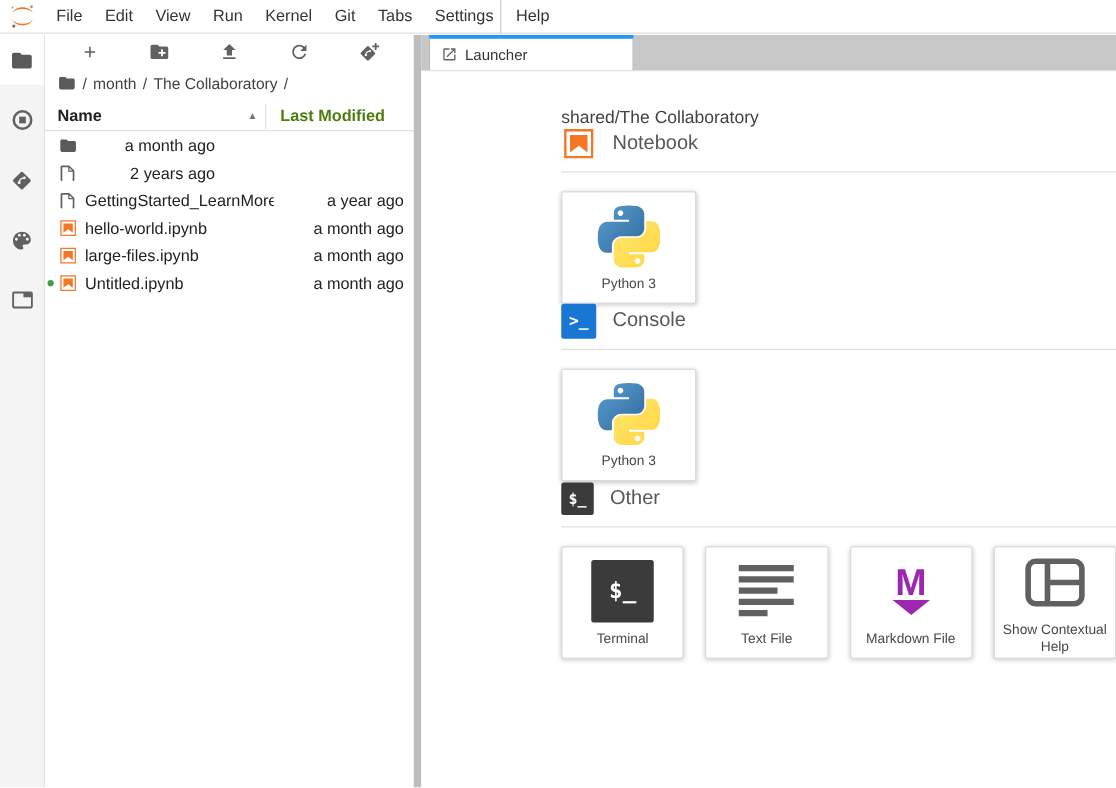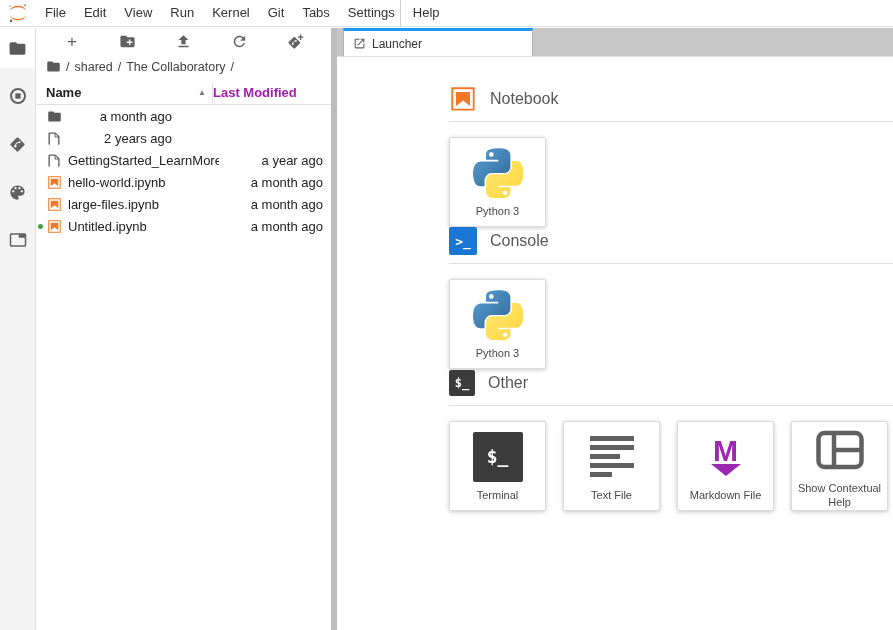--- a/index.html
+++ b/index.html
@@ -31,45 +31,45 @@
     justify-content:center; color:#616161; cursor:pointer; }
   .plus-glyph { font-size:17px; color:#616161; line-height:1; }
   .fb-breadcrumb { height:23px; display:flex; align-items:center; padding-left:10px; gap:5px;
     font-size:12.5px; color:#424242; }
   .crumb { cursor:pointer; }
   .crumb-sep { color:#424242; }
   .fb-header { height:24px; display:flex; align-items:center; border-bottom:1px solid #e0e0e0; margin-top:3px; }
   .fb-header .hname { flex:1; padding-left:10px; font-weight:bold; color:#212121; display:flex; align-items:center; cursor:pointer;}
   .sort-caret { margin-left:auto; margin-right:6px; font-size:8px; color:#757575; }
   .col-sep { width:1px; height:20px; background:#e0e0e0; }
-  .fb-header .hmod { width:118px; padding-right:5px; font-weight:bold; color:#a21caf; cursor:pointer; }
+  .fb-header .hmod { width:118px; text-align:right; padding-right:23px; font-weight:bold; color:#4d7c0f; cursor:pointer; }
   .fb-row { height:22px; display:flex; align-items:center; padding-left:10px; position:relative; cursor:pointer; }
   .fb-row .ficon { width:16px; display:flex; justify-content:center; margin-right:6px; flex:none; }
   .fb-row .fname { flex:1; white-space:nowrap; overflow:hidden; color:#212121; }
   .fb-row .fmod { width:112px; text-align:right; padding-right:8px; color:#212121; flex:none; }
   .run-dot { position:absolute; left:2px; top:9px; width:5px; height:5px; border-radius:50%; background:#43A047; }
 
   
   .splitter { position:absolute; top:28px; left:331px; width:6px; height:602px; background:#bdbdbd; cursor:col-resize; }
 
   
   .main { position:absolute; top:28px; left:337px; width:556px; height:602px; }
   .tabbar { height:28px; background:#c7c7c7; display:flex; align-items:stretch; }
-  .tab { margin-left:6px; width:190px; background:#fff; border-top:3px solid #2196F3;
+  .tab { margin-left:6px; width:164px; background:#fff; border-top:3px solid #2196F3;
     border-left:1px solid #b3b3b3; border-right:1px solid #b3b3b3;
     display:flex; align-items:center; gap:6px; padding-left:9px; font-size:12px; color:#333; cursor:pointer; }
   .main-content { position:absolute; top:28px; left:0; right:0; bottom:0; background:#fff;
     border-top:1px solid #e0e0e0; padding:28px 0 0 112px; overflow:hidden; }
   .launcher-title { font-size:14px; color:#424242; }
   .section { }
   .section-header { display:flex; align-items:center; gap:13px; height:28px; }
   .section-label { font-size:16px; color:#575757; }
   .section-divider { height:1px; background:#e0e0e0; margin-top:8px; }
   .card-row { display:flex; gap:17px; margin-top:15px; }
-  .card { width:97px; height:90px; background:#fff; border:1px solid #dbdbdb; border-radius:2px;
+  .card { width:108px; height:90px; background:#fff; border:1px solid #dbdbdb; border-radius:2px;
     box-shadow:0 1px 4px rgba(0,0,0,0.22); display:flex; flex-direction:column; align-items:center;
     justify-content:center; cursor:pointer; }
   .card-icon { height:54px; display:flex; align-items:center; justify-content:center; margin-bottom:4px; }
   .card-label { font-size:11px; color:#484848; text-align:center; line-height:1.3; padding:0 3px; }
 
   
   .term-box { background:#3b3b3b; color:#fff; font-family:"DejaVu Sans Mono", monospace; font-weight:bold;
     display:flex; align-items:center; justify-content:center; border-radius:2px; }
   .term-box.big { width:50px; height:50px; font-size:18px; }
   .term-box.small { width:26px; height:26px; font-size:12px; }
@@ -192,21 +192,21 @@
     </button>
   </div>
 
   <div class="fb-breadcrumb">
     <span>
       <svg width="15" height="15" viewBox="0 0 24 24" fill="#5a5a5a">
         <path d="M10 4H4c-1.1 0-1.99.9-1.99 2L2 18c0 1.1.9 2 2 2h16c1.1 0 2-.9 2-2V8c0-1.1-.9-2-2-2h-8l-2-2z"></path>
       </svg>
     </span>
     <span class="crumb-sep">/</span>
-    <span class="crumb">shared</span>
+    <span class="crumb">month</span>
     <span class="crumb-sep">/</span>
     <span class="crumb">The Collaboratory</span>
     <span class="crumb-sep">/</span>
   </div>
 
   <div class="fb-header">
     <span class="hname">
       <span>Name</span>
       <span class="sort-caret">▲</span>
     </span>
@@ -282,20 +282,21 @@
       <span>
         <svg width="13" height="13" viewBox="0 0 24 24" fill="#616161">
           <path d="M19 19H5V5h7V3H5c-1.11 0-2 .9-2 2v14c0 1.1.89 2 2 2h14c1.1 0 2-.9 2-2v-7h-2v7zM14 3v2h3.59l-9.83 9.83 1.41 1.41L19 6.41V10h2V3h-7z"></path>
         </svg>
       </span>
       <span>Launcher</span>
     </div>
   </div>
 
   <div class="main-content">
+    <div class="launcher-title">shared/The Collaboratory</div>
 
     <div class="section">
       <div class="section-header">
         <span>
           <svg width="28" height="28" viewBox="0 0 22 22" fill="#F37726">
             <path d="M18.7 3.3v15.4H3.3V3.3h15.4m1.5-1.5H1.8v18.3h18.3l.1-18.3z"></path>
             <path d="M16.5 16.5l-5.4-4.3-5.6 4.3v-11h11z"></path>
           </svg>
         </span>
         <span class="section-label">Notebook</span>

